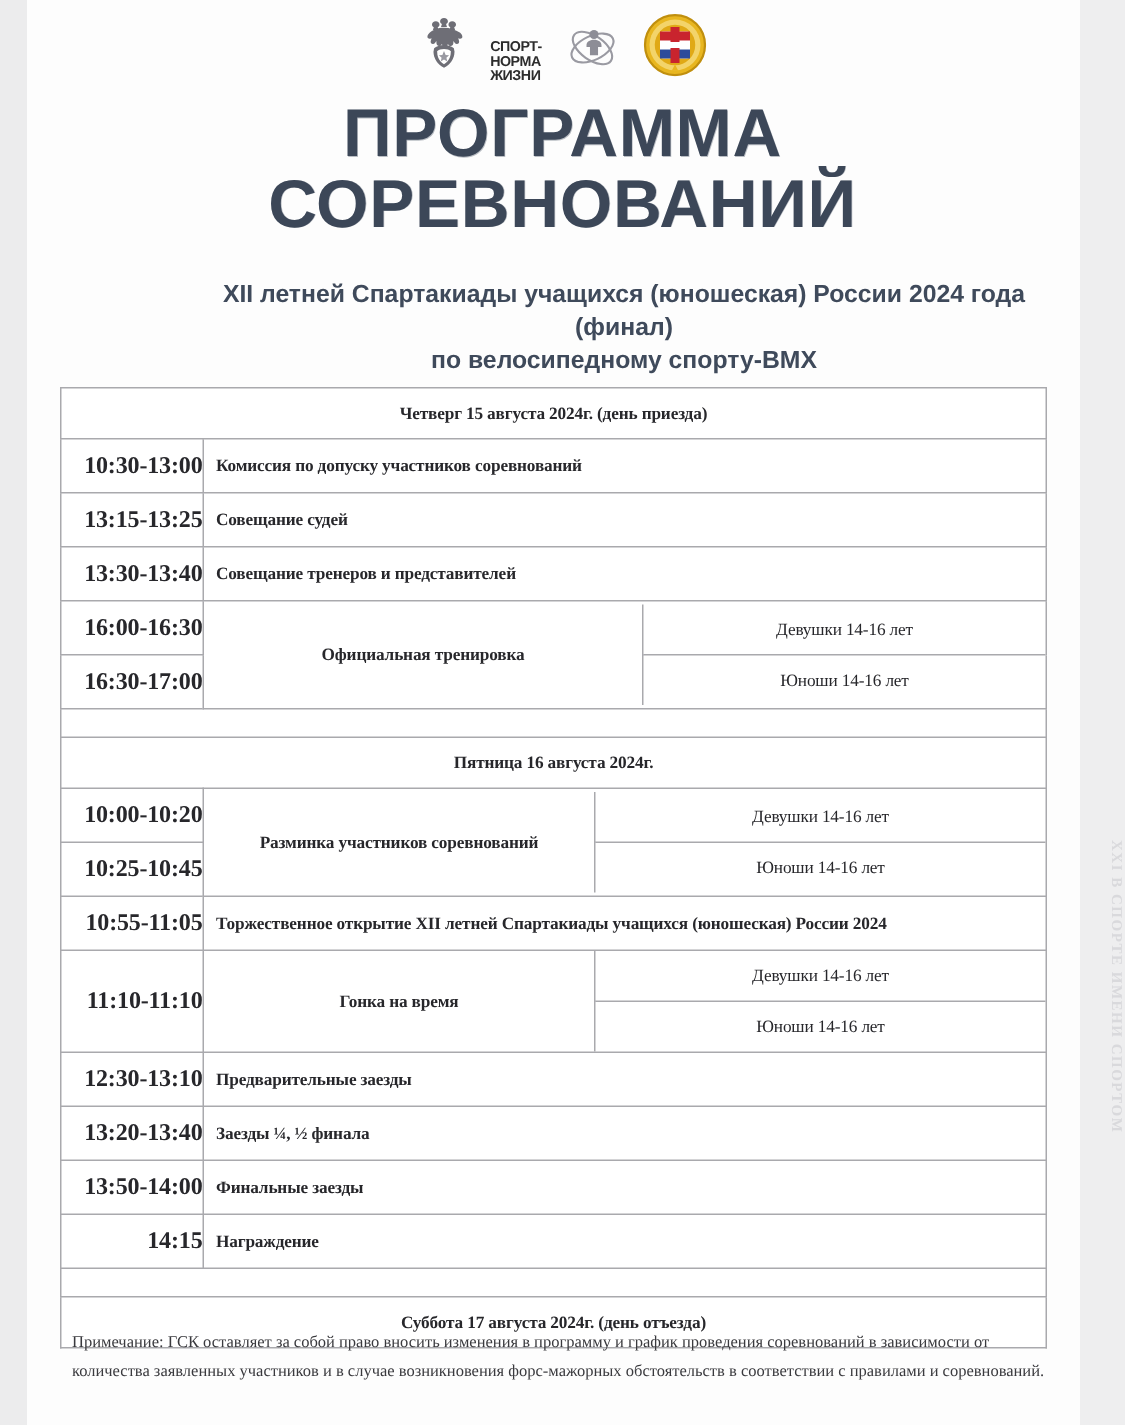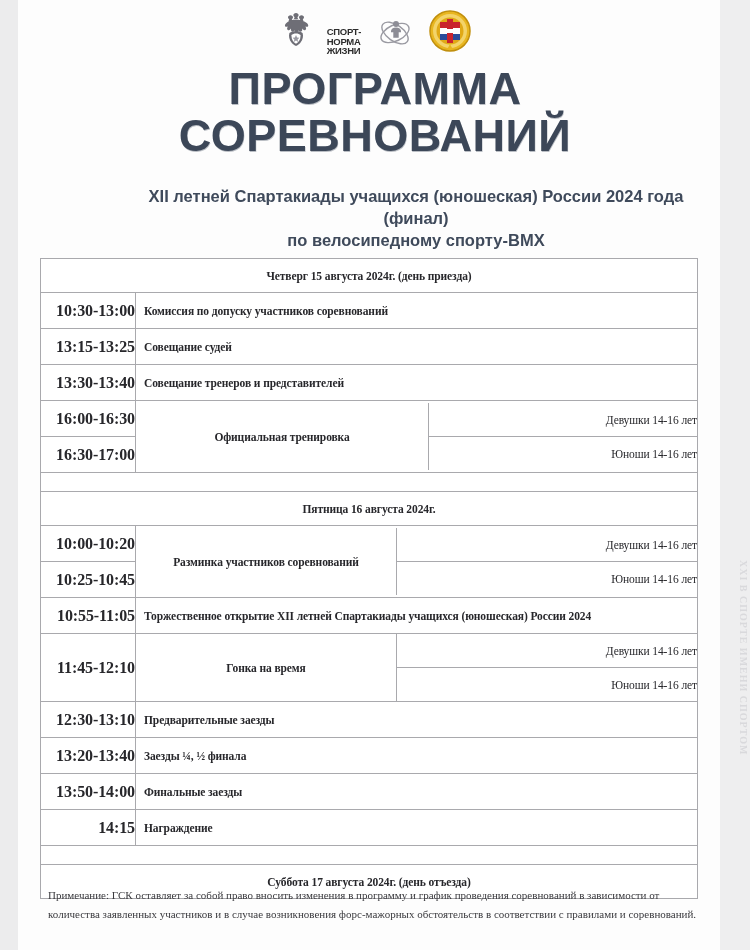--- a/index.html
+++ b/index.html
@@ -139,21 +139,21 @@
   .c-event-center {
     font-size: 11.5px;
     font-weight: 700;
     text-align: center;
     letter-spacing: -0.1px;
     padding: 0 6px !important;
   }
   .c-cat {
     font-size: 11.5px;
     font-weight: 400;
-    text-align: right;
+    text-align: center;
     letter-spacing: -0.1px;
   }
   .day-header td {
     text-align: center;
     font-size: 11.5px;
     font-weight: 700;
     height: 33px;
     letter-spacing: -0.1px;
     border-left: 1px solid #a9a9ad;
     border-right: 1px solid #a9a9ad;
@@ -327,21 +327,21 @@
             </td>
           </tr>
           <tr>
             <td class="c-time">10:25-10:45</td>
           </tr>
           <tr>
             <td class="c-time">10:55-11:05</td>
             <td class="c-event">Торжественное открытие XII летней Спартакиады учащихся (юношеская) России 2024</td>
           </tr>
           <tr>
-            <td class="c-time" style="height: 66px;">11:45-12:10</td>
+            <td class="c-time" style="height: 66px;">11:10-11:10</td>
             <td style="padding:0">
               <table style="width: 100%; border-collapse: collapse; table-layout: fixed;">
                 <tbody>
                   <tr>
                     <td rowspan="2" class="c-event-center" style="width: 248px; border-top: none; border-right: 1px solid rgb(169, 169, 173); border-bottom: none; border-left: none; border-image: initial;">Гонка на время</td>
                     <td class="c-cat" style="border: none; height: 33px;">Девушки 14-16 лет</td>
                   </tr>
                   <tr>
                     <td class="c-cat" style="border-top: 1px solid rgb(169, 169, 173); border-right: none; border-bottom: none; border-left: none; border-image: initial; height: 33px;">Юноши 14-16 лет</td>
                   </tr>

